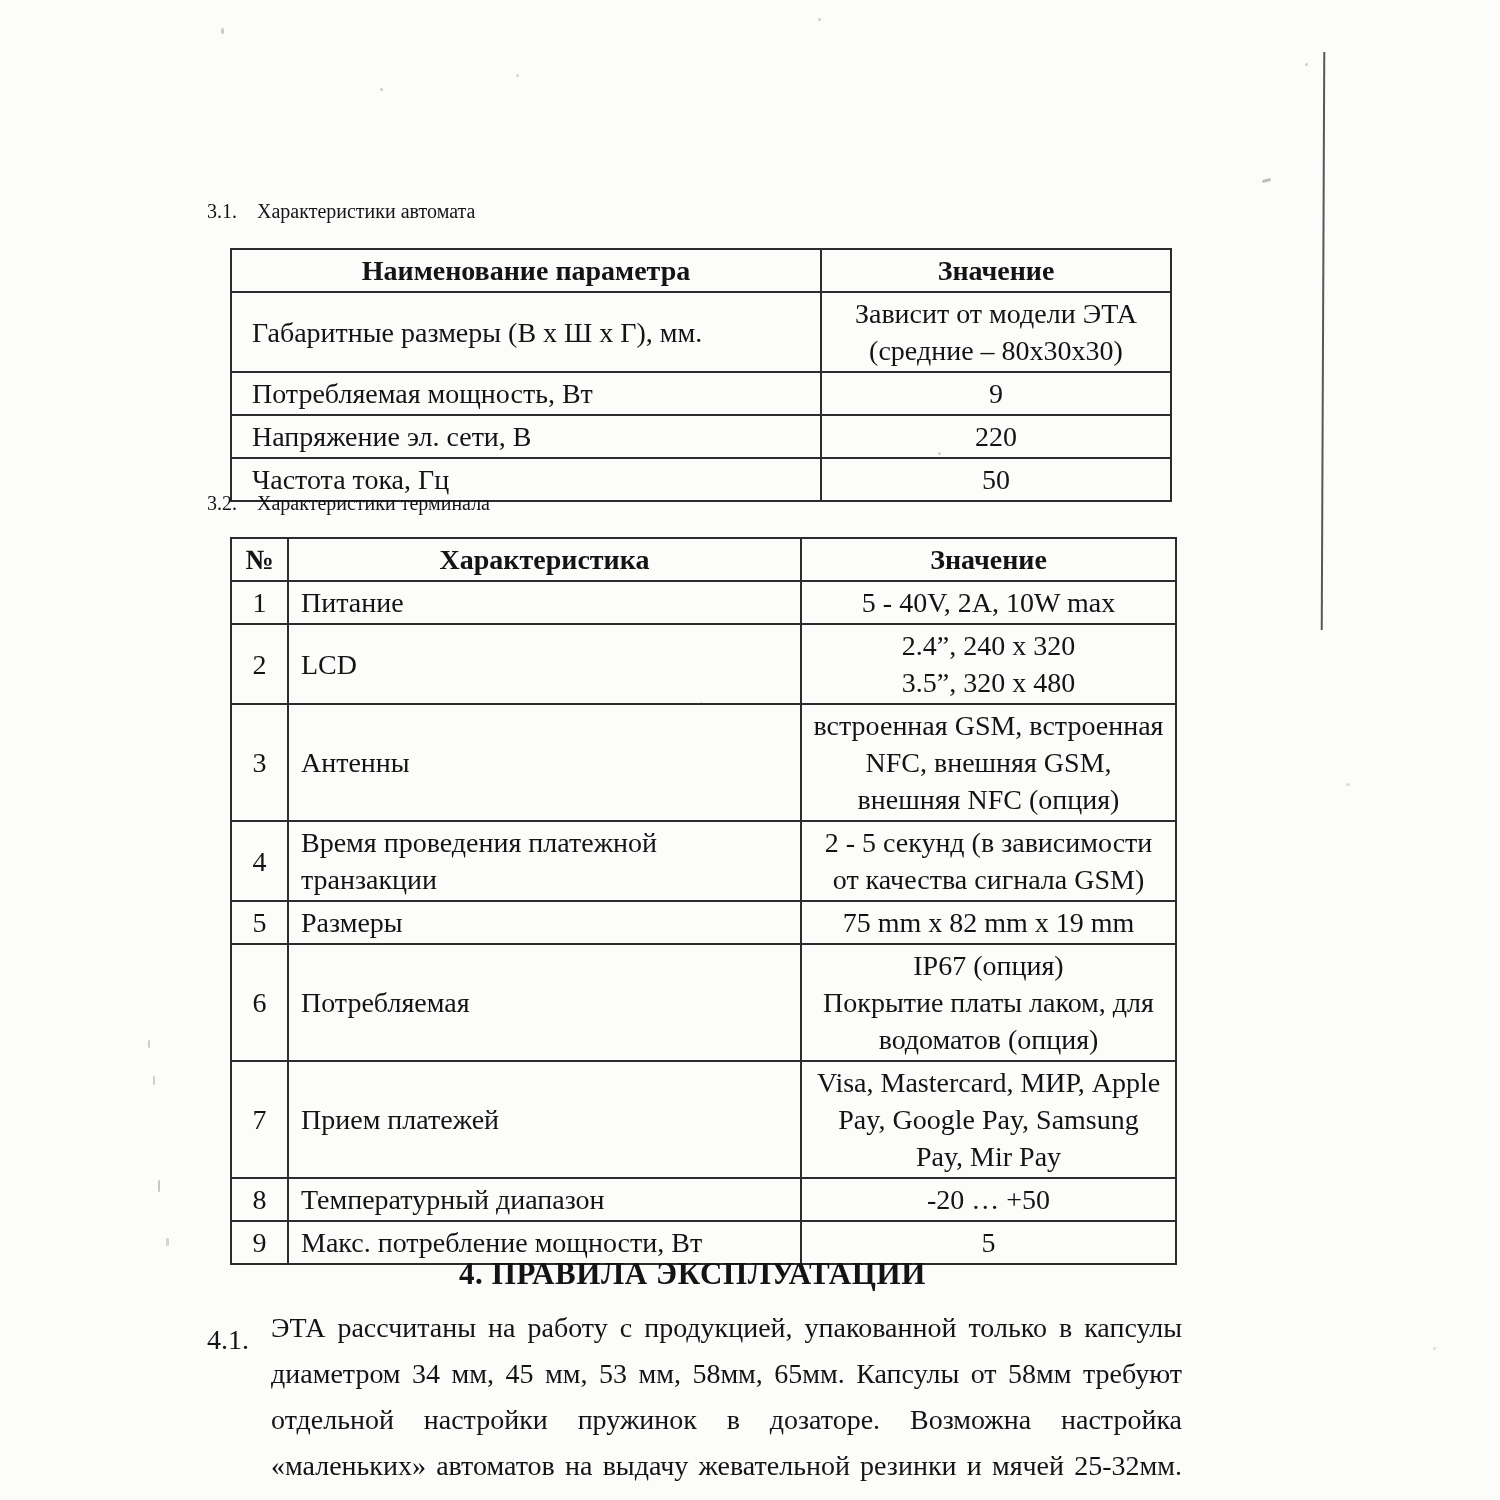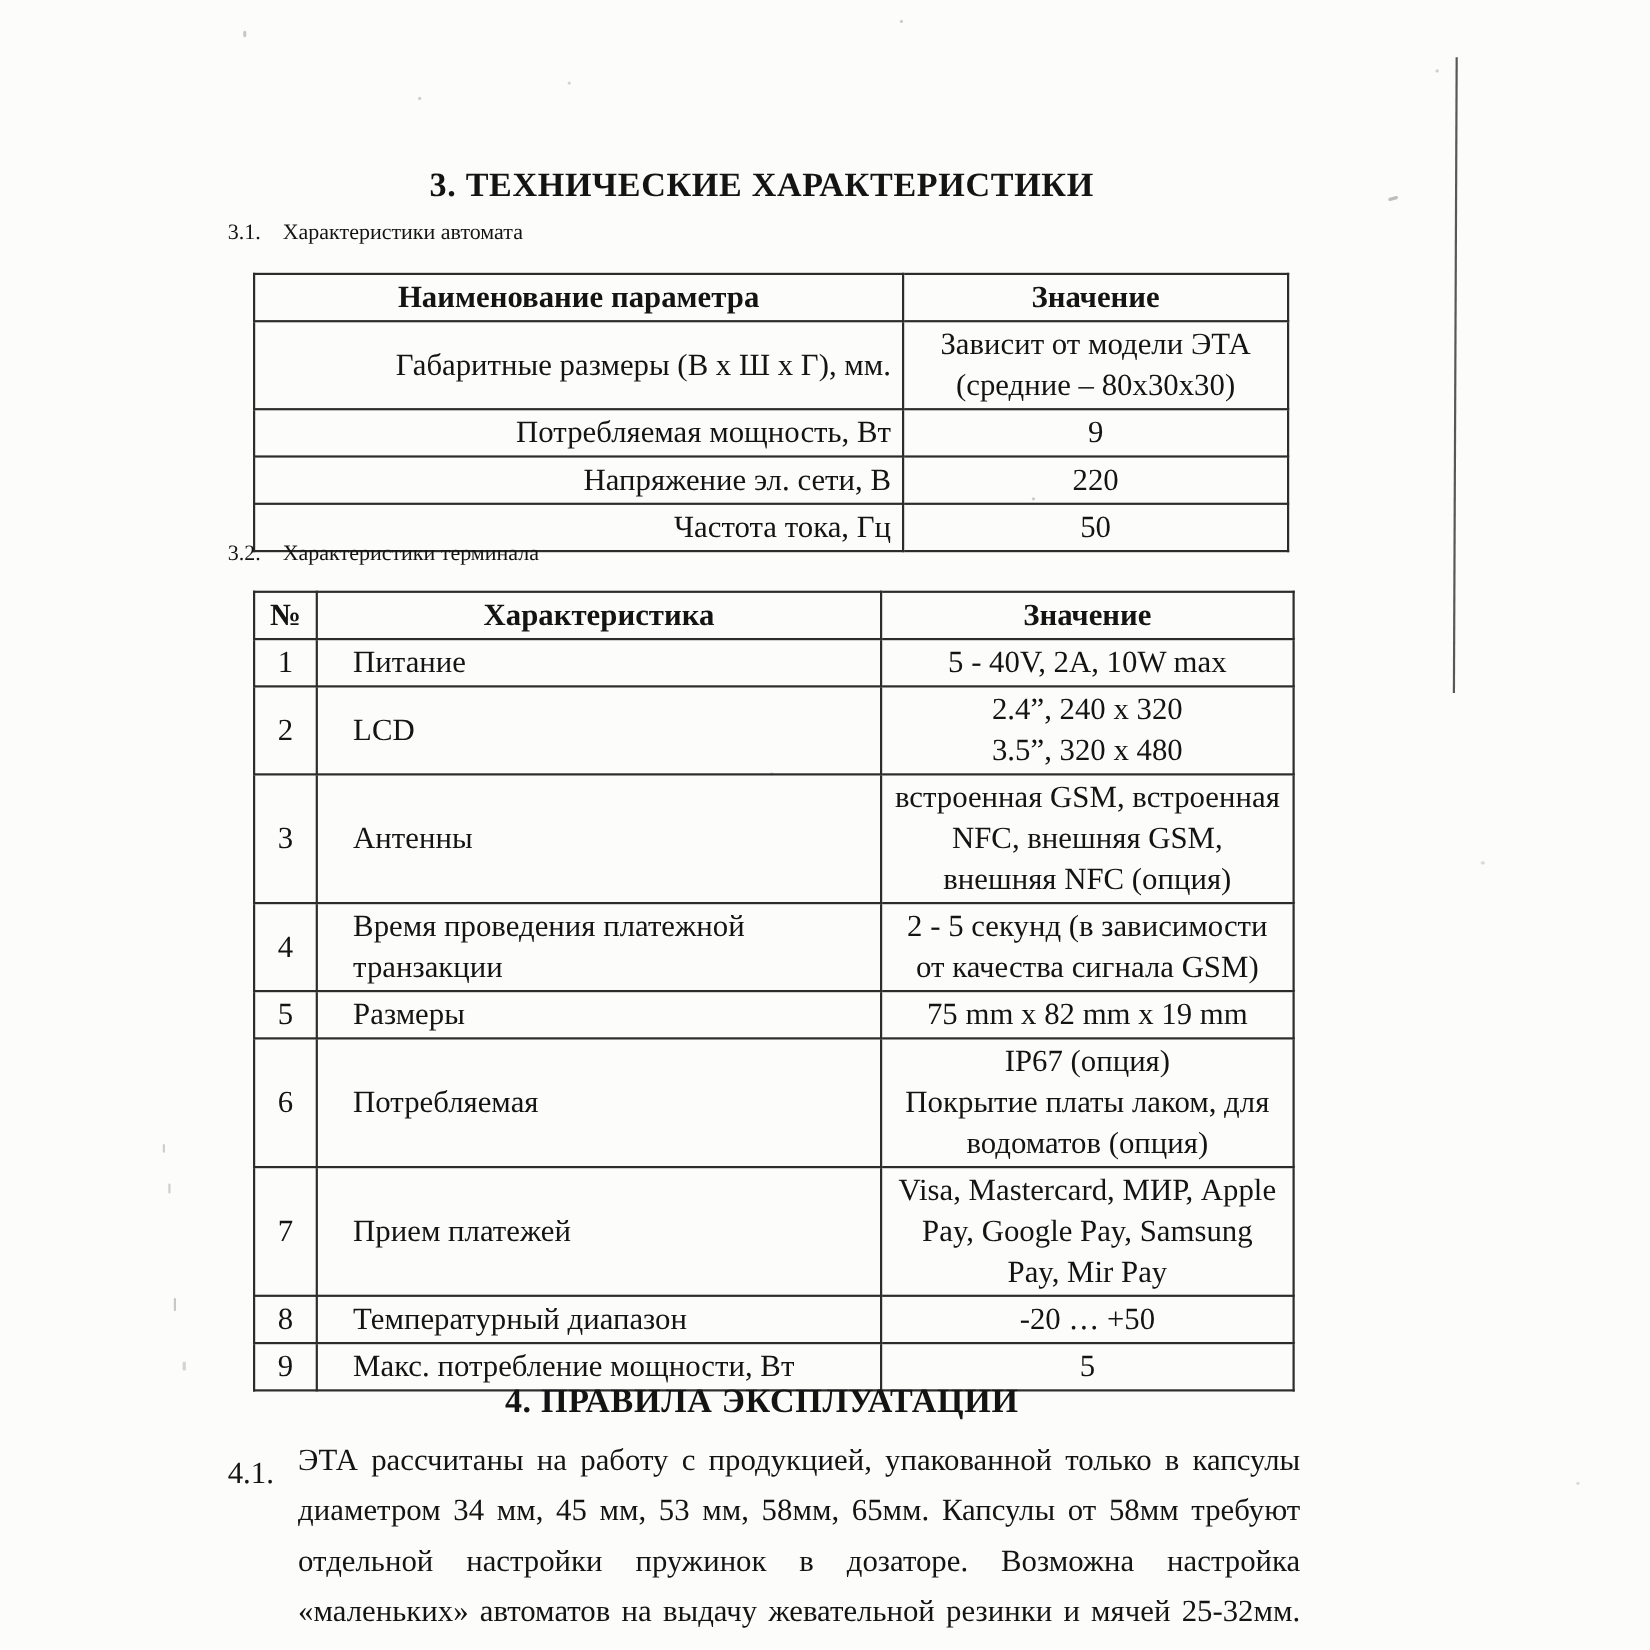--- a/index.html
+++ b/index.html
@@ -16,22 +16,22 @@
   .sub .num{display:inline-block;margin-right:20px;}
   table{position:absolute;border-collapse:collapse;table-layout:fixed;background:transparent;}
   th,td{
     border:2px solid #2c2c2c;font-size:28px;padding:2px 10px;
     vertical-align:middle;line-height:37px;
   }
   th{font-weight:bold;text-align:center;}
   td.param{text-align:left;}
   td.value,td.numcell{text-align:center;}
   td.multiline,th.multiline{white-space:pre-line;}
-  #table-automat td.param{padding-left:20px;text-align:right;}
-  #table-terminal td.param{padding-left:32px;}
+  #table-automat td.param{padding-left:20px;}
+  #table-terminal td.param{padding-left:12px;}
   .para{
     position:absolute;left:207px;width:975px;font-size:28px;line-height:46px;
   }
   .para .pnum{position:absolute;left:0;top:12px;}
   .para .ptext{
     display:block;margin-left:64px;text-align:justify;text-align-last:left;
   }
   .scan-line{
     position:absolute;left:1322px;top:52px;width:2px;height:578px;
     background:#3b3b3b;transform:rotate(0.25deg);opacity:0.85;
@@ -53,21 +53,20 @@
   <div class="speck" style="left:1262px;top:179px;width:9px;height:3px;opacity:.55;border-radius:2px;transform:rotate(-15deg);"></div>
   <div class="speck" style="left:938px;top:452px;width:3px;height:3px;opacity:.4;"></div>
   <div class="speck" style="left:700px;top:702px;width:3px;height:3px;opacity:.35;"></div>
   <div class="speck" style="left:1346px;top:783px;width:4px;height:3px;opacity:.3;"></div>
   <div class="speck" style="left:148px;top:1040px;width:2px;height:8px;opacity:.4;border-radius:1px;"></div>
   <div class="speck" style="left:153px;top:1076px;width:2px;height:9px;opacity:.4;border-radius:1px;"></div>
   <div class="speck" style="left:158px;top:1180px;width:2px;height:12px;opacity:.45;border-radius:1px;"></div>
   <div class="speck" style="left:166px;top:1238px;width:3px;height:8px;opacity:.35;border-radius:1px;"></div>
   <div class="speck" style="left:1433px;top:1347px;width:3px;height:3px;opacity:.3;"></div>
 
-  <div class="h-main" style="top:150px;">3. ТЕХНИЧЕСКИЕ ХАРАКТЕРИСТИКИ</div>
 
   <div class="sub" style="top:200px;">
     <span class="num">3.1.</span><span>Характеристики автомата</span>
   </div>
 
   <table id="table-automat" style="left:230px;top:248px;width:940px;">
     <colgroup>
         <col style="width:590px;">
         <col style="width:350px;">
       </colgroup>

